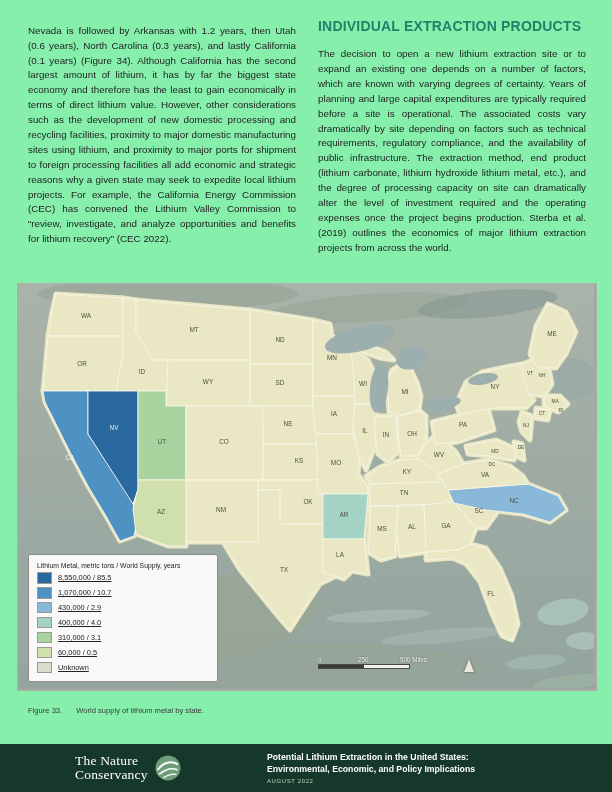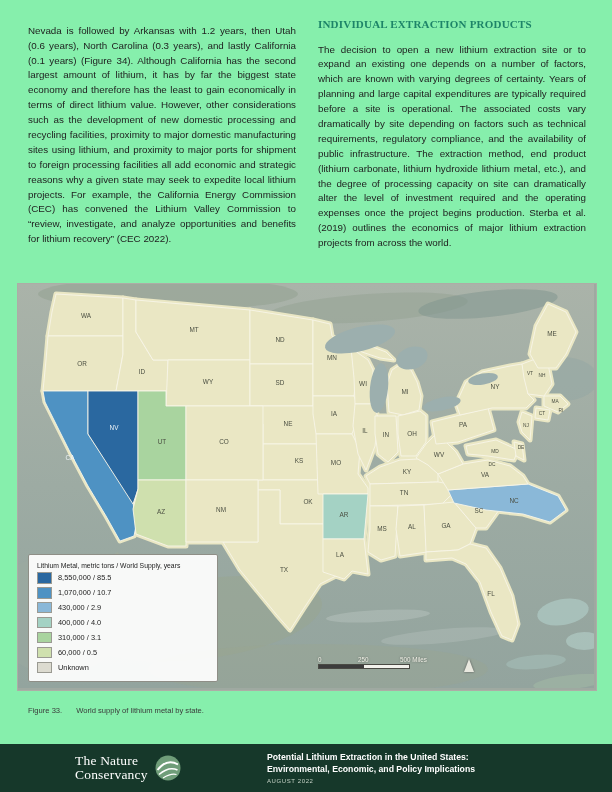--- a/index.html
+++ b/index.html
@@ -1,34 +1,34 @@
 <!DOCTYPE html>
 <html><head>
 <meta charset="utf-8">
 <style>
   html,body{margin:0;padding:0;}
   body{width:612px;height:792px;background:#ffffff;font-family:"Liberation Sans",sans-serif;position:relative;overflow:hidden;}
   .page{position:relative;width:612px;height:792px;background:#86efac;}
 
   .columns{position:absolute;top:14px;left:28px;display:flex;gap:22px;}
   .col{width:268px;font-size:9.8px;line-height:1.52;color:#1d1d1d;text-align:justify;}
-  .heading{color:#1d8468;font-weight:bold;font-size:11px;margin:2px 0 1px 0;letter-spacing:0.2px;font-family:Liberation Serif, serif;}
+  .heading{color:#1d8468;font-weight:bold;font-size:14px;margin:2px 0 1px 0;letter-spacing:0.2px;font-family:Liberation Sans, sans-serif;}
 
   .map-figure{position:absolute;left:17px;top:283px;width:578px;height:406px;border:1px solid #adada6;overflow:hidden;background:#9fa9a1;}
   .map-figure svg{display:block;}
 
   .state-label{font-family:"Liberation Sans",sans-serif;font-size:6.4px;fill:#4b4f42;text-anchor:middle;}
   .state-label.small{font-size:4.8px;}
   .state-label.light{fill:#eef3f7;}
 
   .map-legend{position:absolute;left:10px;bottom:8px;width:172px;background:rgba(255,255,255,0.93);border:1px solid #8e8e86;border-radius:2px;padding:7px 8px 8px 8px;}
   .legend-title{font-size:6.8px;color:#222;white-space:nowrap;}
   .legend-row{display:flex;align-items:center;gap:6px;margin-top:3.4px;}
   .legend-swatch{width:13px;height:9.5px;border:1px solid #9a9a92;flex:0 0 auto;}
-  .legend-label{font-size:7.4px;color:#222;white-space:nowrap;}
+  .legend-label{font-size:7.4px;color:#222;white-space:nowrap;text-decoration:underline;}
 
   .scalebar{position:absolute;left:300px;bottom:20px;width:92px;height:14px;font-size:6.3px;color:#f0f0e6;text-shadow:0 0 2px rgba(40,40,40,.55);}
   .scalebar .sl{position:absolute;top:0;}
   .scalebar .s0{left:0;}
   .scalebar .s1{left:40px;}
   .scalebar .s2{left:82px;white-space:nowrap;}
   .scale-track{position:absolute;top:8px;left:0;width:90px;height:3px;border:1px solid #4a4a44;display:flex;}
   .scale-track .seg{flex:1;}
   .scale-track .dark{background:#3c3c3c;}
   .scale-track .light{background:#f2f2ec;}

